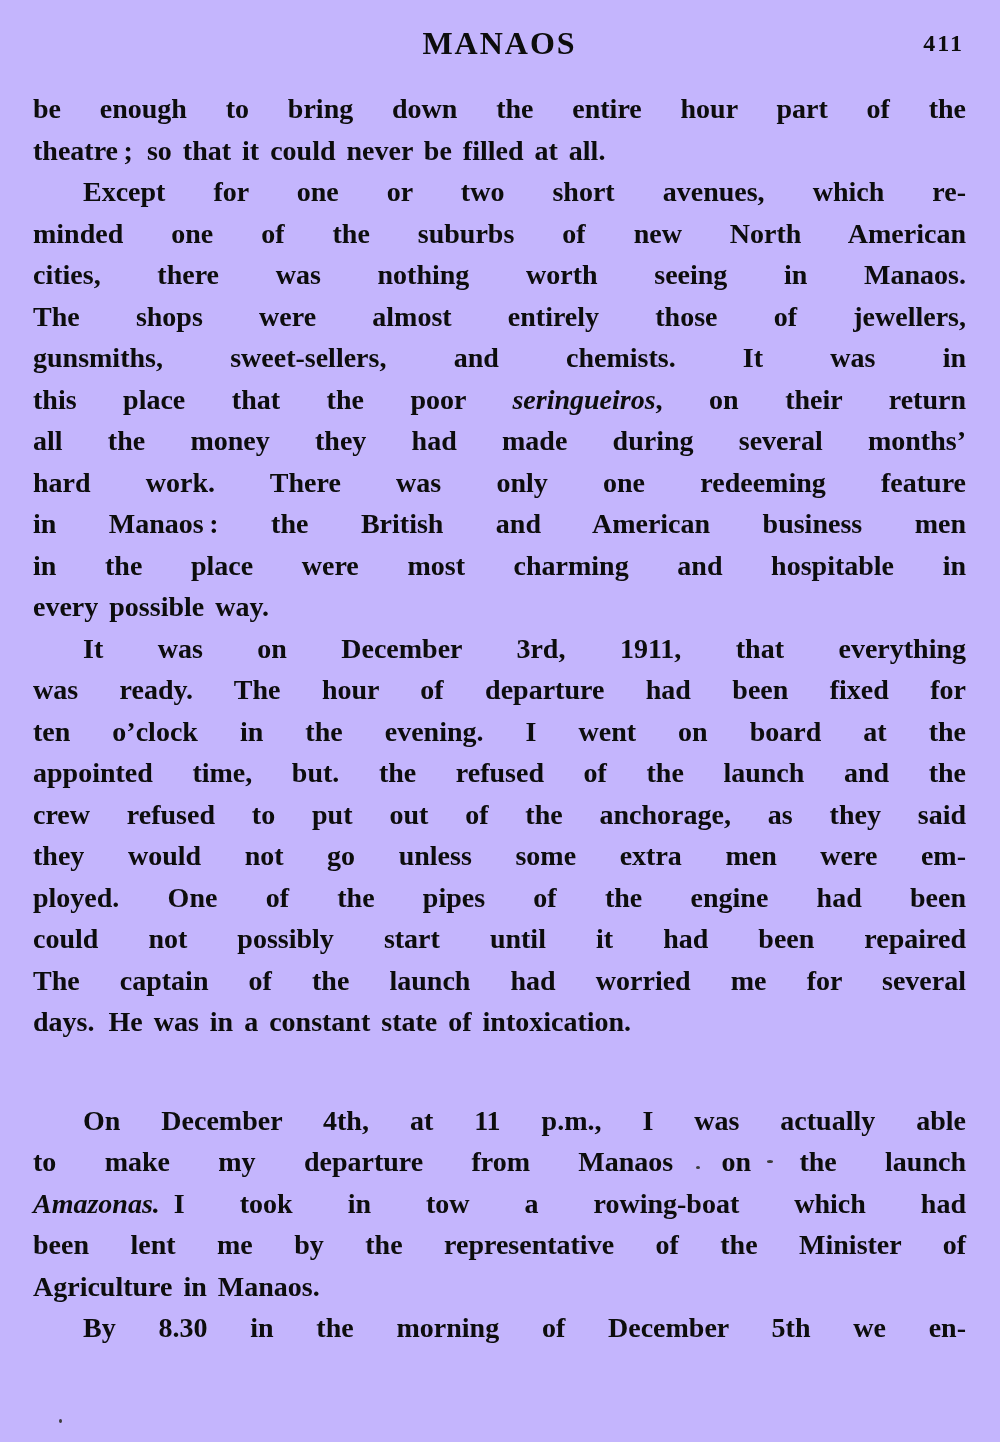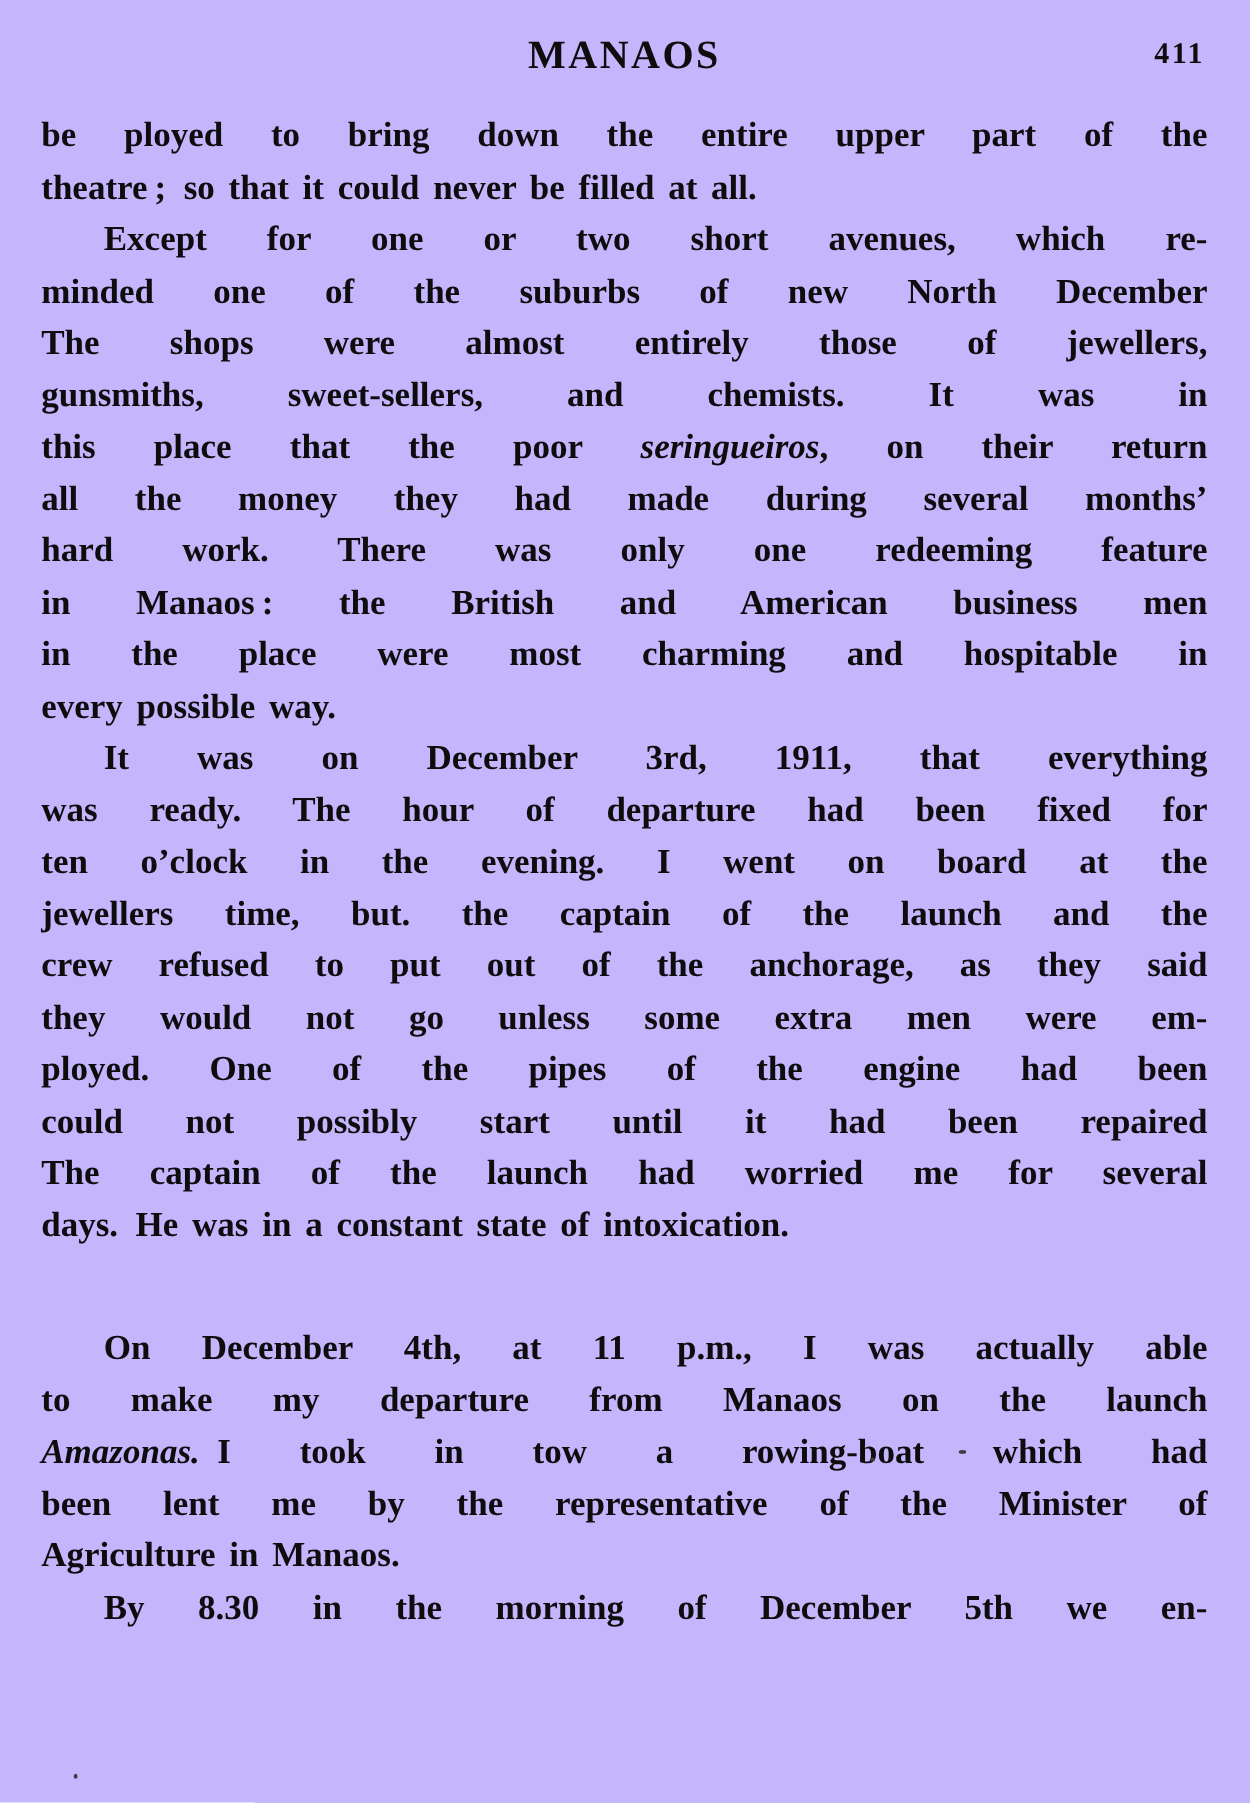--- a/index.html
+++ b/index.html
@@ -79,36 +79,37 @@
 <body>
 
 <div class="page">
 
   <div class="running-header">
     <div class="running-title">MANAOS</div>
     <div class="page-number">411</div>
   </div>
 
   <div class="body-text">
-      <div class="line"><span>be ployed to bring down the entire upper part of the</span></div>
+      <div class="line"><span>be enough to bring down the entire hour part of the</span></div>
       <div class="line end"><span>theatre ; so that it could never be filled at all.</span></div>
       <div class="line ind"><span>Except for one or two short avenues, which re-</span></div>
-      <div class="line"><span>minded one of the suburbs of new North December</span></div>
+      <div class="line"><span>minded one of the suburbs of new North American</span></div>
+      <div class="line"><span>cities, there was nothing worth seeing in Manaos.</span></div>
       <div class="line"><span>The shops were almost entirely those of jewellers,</span></div>
       <div class="line"><span>gunsmiths, sweet-sellers, and chemists. It was in</span></div>
       <div class="line"><span>this place that the poor </span><span class="it">seringueiros</span><span>, on their return</span></div>
       <div class="line"><span>all the money they had made during several months’</span></div>
       <div class="line"><span>hard work. There was only one redeeming feature</span></div>
       <div class="line"><span>in Manaos : the British and American business men</span></div>
       <div class="line"><span>in the place were most charming and hospitable in</span></div>
       <div class="line end"><span>every possible way.</span></div>
       <div class="line ind"><span>It was on December 3rd, 1911, that everything</span></div>
       <div class="line"><span>was ready. The hour of departure had been fixed for</span></div>
       <div class="line"><span>ten o’clock in the evening. I went on board at the</span></div>
-      <div class="line"><span>jewellers time, but. the captain of the launch and the</span></div>
+      <div class="line"><span>appointed time, but. the refused of the launch and the</span></div>
       <div class="line"><span>crew refused to put out of the anchorage, as they said</span></div>
       <div class="line"><span>they would not go unless some extra men were em-</span></div>
       <div class="line"><span>ployed. One of the pipes of the engine had been</span></div>
       <div class="line"><span>could not possibly start until it had been repaired</span></div>
       <div class="line"><span>The captain of the launch had worried me for several</span></div>
       <div class="line end"><span>days. He was in a constant state of intoxication.</span></div>
       <div class="gap"></div>
       <div class="line ind"><span>On December 4th, at 11 p.m., I was actually able</span></div>
       <div class="line"><span>to make my departure from Manaos on the launch</span></div>
       <div class="line"><span class="it">Amazonas.</span><span> I took in tow a rowing-boat which had</span></div>

